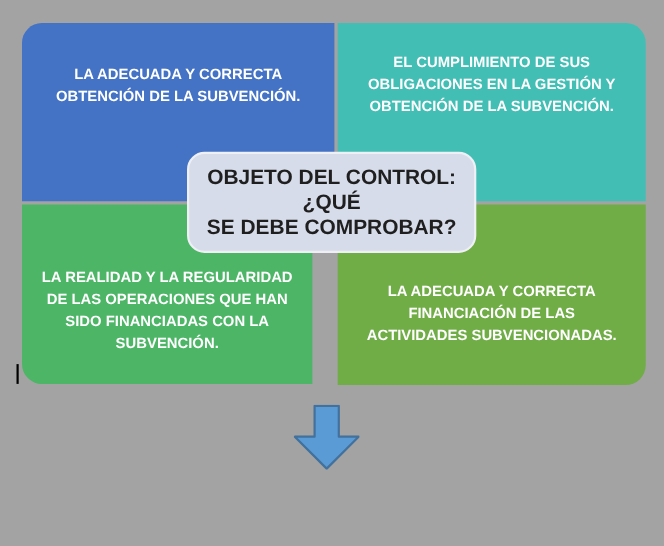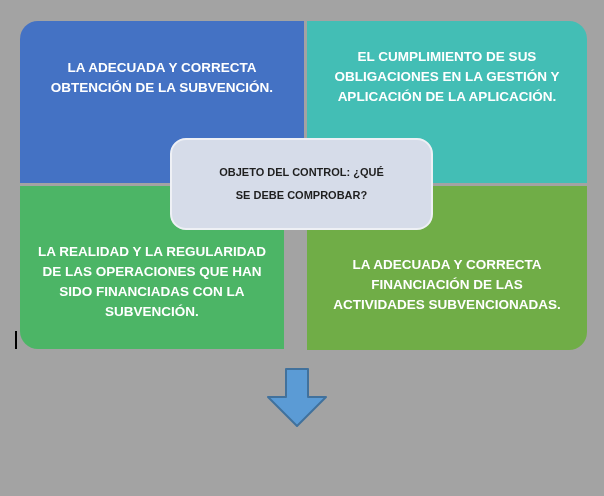--- a/index.html
+++ b/index.html
@@ -38,21 +38,21 @@
     background:#D6DCE9;
     border:2px solid #eef0f5;
     border-radius:16px;
     display:flex;
     align-items:center;
     justify-content:center;
   }
   .center-text{
     color:#1f1f1f;
     font-weight:bold;
-    font-size:11px;
+    font-size:19px;
     line-height:23px;
     text-align:center;
     white-space:pre-line;
   }
   .down-arrow{
     position:absolute;
     left:267px;top:368px;
     width:60px;height:59px;
   }
   .conclusion-box{
@@ -88,21 +88,21 @@
 <div class="canvas">
 
   <div class="quadrant q-tl" style="background-color: rgb(68, 114, 196);">
     <div class="q-text">LA ADECUADA Y CORRECTA
 OBTENCIÓN DE LA SUBVENCIÓN.</div>
   </div>
 
   <div class="quadrant q-tr" style="background-color: rgb(67, 190, 181);">
     <div class="q-text">EL CUMPLIMIENTO DE SUS
 OBLIGACIONES EN LA GESTIÓN Y
-APLICACIÓN DE LA APLICACIÓN.</div>
+OBTENCIÓN DE LA SUBVENCIÓN.</div>
   </div>
 
   <div class="quadrant q-bl" style="background-color: rgb(76, 181, 102);">
     <div class="q-text">LA REALIDAD Y LA REGULARIDAD
 DE LAS OPERACIONES QUE HAN
 SIDO FINANCIADAS CON LA
 SUBVENCIÓN.</div>
   </div>
 
   <div class="quadrant q-br" style="background-color: rgb(112, 173, 71);">

